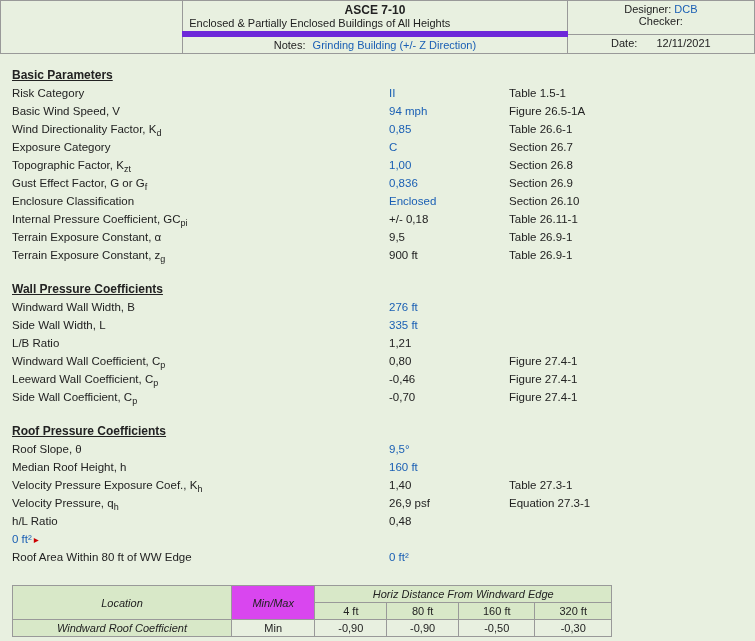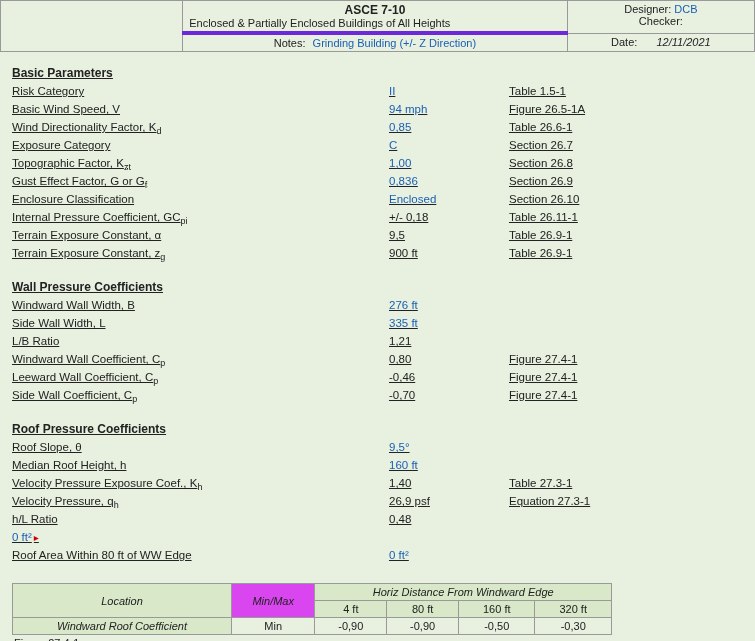--- a/index.html
+++ b/index.html
@@ -29,21 +29,20 @@
       font-weight: bold;
       font-size: 12px;
     }
     .header-subtitle {
       text-align: left;
       font-size: 11px;
     }
     .blue-link { color: #1a5fb4; }
     .section {
       padding: 4px 12px 2px 12px;
-      text-decoration: underline;
     }
     .section-title {
       font-weight: bold;
       text-decoration: underline;
       margin: 10px 0 4px 0;
       font-size: 12px;
     }
     .param-row {
       display: flex;
       align-items: baseline;
@@ -104,21 +103,21 @@
       text-align: center;
     }
   </style>
 </head>
 <body>
 
 <table class="header-table">
   <tbody>
       <tr>
     <td rowspan="2" style="width:180px; border-right:1px solid #999;"></td>
-    <td style="text-align:center; border-bottom:4px solid #6d28d9; width:380px;">
+    <td style="text-align:center; border-bottom:6px solid #6d28d9; width:380px;">
       <div class="header-title">ASCE 7-10</div>
       <div class="header-subtitle">Enclosed &amp; Partially Enclosed Buildings of All Heights</div>
     </td>
     <td style="width:185px; vertical-align:top; font-size:11px;">
       <div>
         <span>Designer:</span>
         <span class="blue-link">DCB</span>
       </div>
       <div>
         <span>Checker:</span>
@@ -126,21 +125,21 @@
       </div>
     </td>
   </tr>
   <tr>
     <td style="font-size:11px;">
       <span>Notes:</span>
       <span class="blue-link" style="margin-left:4px;">Grinding Building (+/- Z Direction)</span>
     </td>
     <td style="font-size:11px;">
       <span>Date:</span>
-      <span style="margin-left:16px;font-style:italic;">12/11/2021</span>
+      <span style="margin-left:16px;">12/11/2021</span>
     </td>
   </tr>
 </tbody>
   </table>
 
 <div class="section">
   <div class="section-title">Basic Parameters</div>
 
   <div class="param-row">
     <div class="param-label">Risk Category</div>

